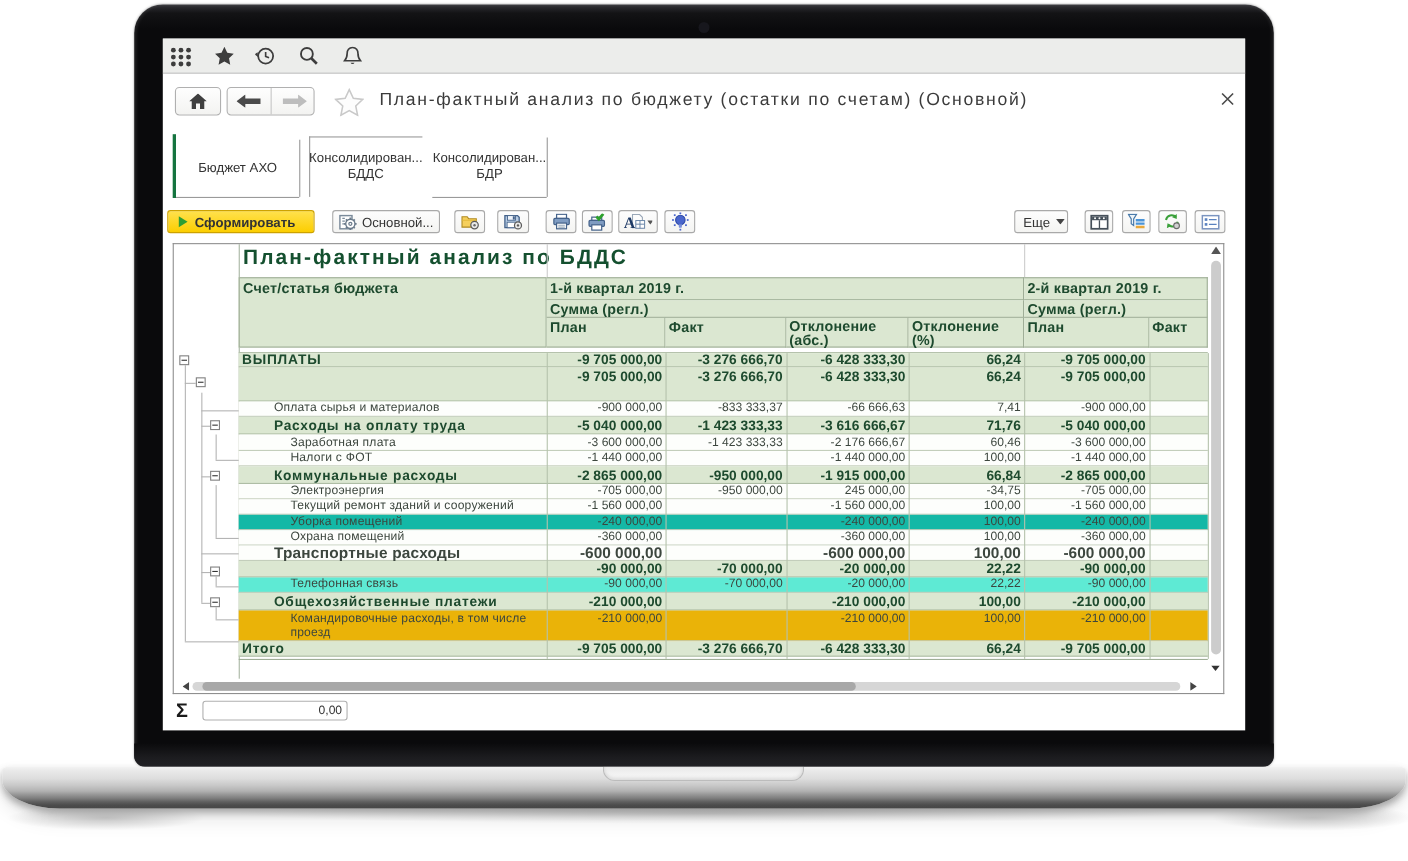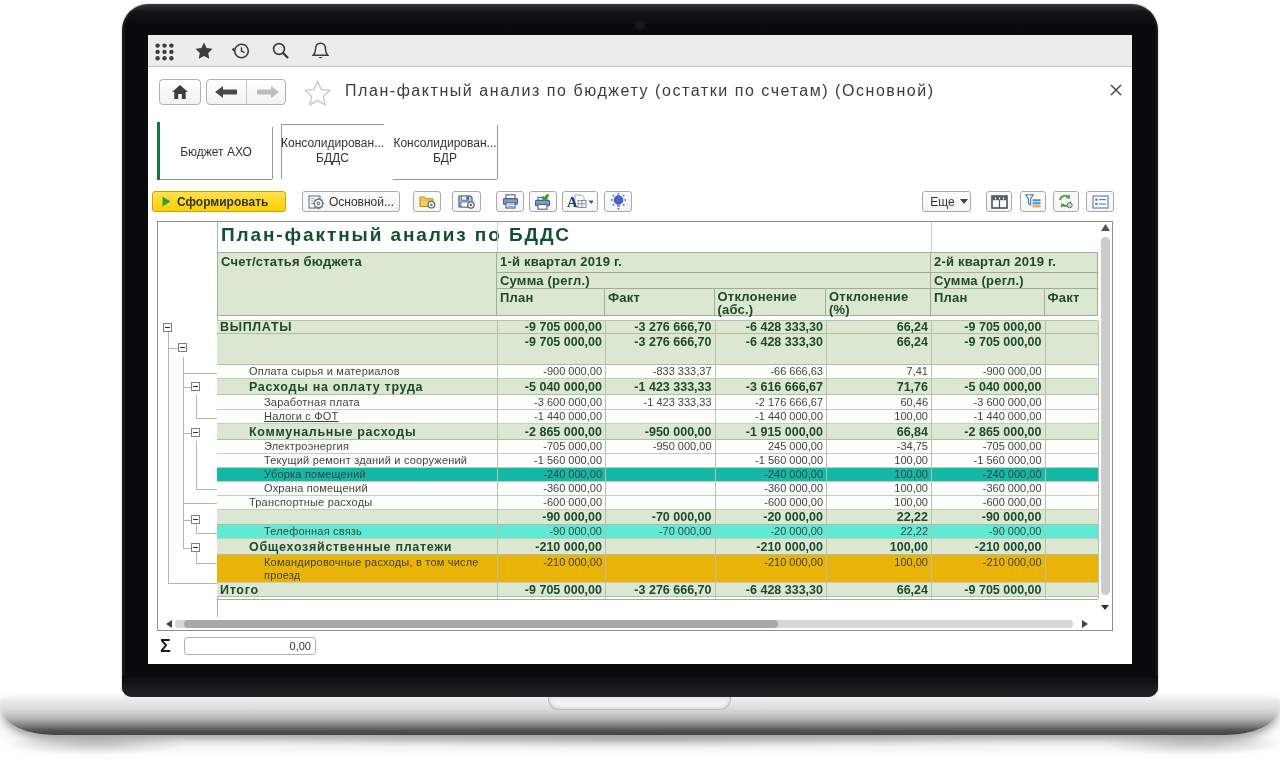--- a/index.html
+++ b/index.html
@@ -299,21 +299,21 @@
 </div>
 <div class="row" style="top:360px;height:15px;background:#fdfefc;border-bottom:1px solid #c3cebb;font-size:11px;font-weight:normal;color:#3c463e;line-height:13px;">
 <div class="abs" style="left:47px;top:1px;width:231px;letter-spacing:0.2px;">Заработная плата</div>
 <div class="abs" style="left:280px;top:1px;width:105px;text-align:right;">-3 600 000,00</div>
 <div class="abs" style="left:388px;top:1px;width:106.5px;text-align:right;">-1 423 333,33</div>
 <div class="abs" style="left:497.5px;top:1px;width:108.5px;text-align:right;">-2 176 666,67</div>
 <div class="abs" style="left:609px;top:1px;width:102px;text-align:right;">60,46</div>
 <div class="abs" style="left:714px;top:1px;width:110.5px;text-align:right;">-3 600 000,00</div>
 </div>
 <div class="row" style="top:375px;height:14px;background:#fdfefc;border-bottom:1px solid #c3cebb;font-size:11px;font-weight:normal;color:#3c463e;line-height:13px;">
-<div class="abs" style="left:47px;top:0px;width:231px;letter-spacing:0.2px;text-decoration:underline;">Налоги с ФОТ</div>
+<div class="abs" style="left:47px;top:0px;width:231px;letter-spacing:0.2px;">Налоги с ФОТ</div>
 <div class="abs" style="left:280px;top:0px;width:105px;text-align:right;">-1 440 000,00</div>
 <div class="abs" style="left:497.5px;top:0px;width:108.5px;text-align:right;">-1 440 000,00</div>
 <div class="abs" style="left:609px;top:0px;width:102px;text-align:right;">100,00</div>
 <div class="abs" style="left:714px;top:0px;width:110.5px;text-align:right;">-1 440 000,00</div>
 </div>
 <div class="row" style="top:389px;height:16px;background:#dbe7d1;border-bottom:1px solid #aebda5;font-size:12.5px;font-weight:bold;color:#1d4a2e;line-height:15px;">
 <div class="abs" style="left:32px;top:1px;width:246px;letter-spacing:0.7px;">Коммунальные расходы</div>
 <div class="abs" style="left:280px;top:1px;width:105px;text-align:right;">-2 865 000,00</div>
 <div class="abs" style="left:388px;top:1px;width:106.5px;text-align:right;">-950 000,00</div>
 <div class="abs" style="left:497.5px;top:1px;width:108.5px;text-align:right;">-1 915 000,00</div>
@@ -342,21 +342,21 @@
 <div class="abs" style="left:609px;top:0px;width:102px;text-align:right;">100,00</div>
 <div class="abs" style="left:714px;top:0px;width:110.5px;text-align:right;">-240 000,00</div>
 </div>
 <div class="row" style="top:447px;height:14px;background:#fdfefc;border-bottom:1px solid #c3cebb;font-size:11px;font-weight:normal;color:#3c463e;line-height:13px;">
 <div class="abs" style="left:47px;top:0px;width:231px;letter-spacing:0.2px;">Охрана помещений</div>
 <div class="abs" style="left:280px;top:0px;width:105px;text-align:right;">-360 000,00</div>
 <div class="abs" style="left:497.5px;top:0px;width:108.5px;text-align:right;">-360 000,00</div>
 <div class="abs" style="left:609px;top:0px;width:102px;text-align:right;">100,00</div>
 <div class="abs" style="left:714px;top:0px;width:110.5px;text-align:right;">-360 000,00</div>
 </div>
-<div class="row" style="top:461px;height:14px;background:#fdfefc;border-bottom:1px solid #c3cebb;font-size:11px;font-weight:normal;color:#3c463e;line-height:13px;">
+<div class="row" style="top:461px;height:14px;background:#fdfefc;border-bottom:1px solid #c3cebb;font-size:14px;font-weight:bold;color:#3c463e;line-height:13px;">
 <div class="abs" style="left:32px;top:0px;width:246px;letter-spacing:0.2px;">Транспортные расходы</div>
 <div class="abs" style="left:280px;top:0px;width:105px;text-align:right;">-600 000,00</div>
 <div class="abs" style="left:497.5px;top:0px;width:108.5px;text-align:right;">-600 000,00</div>
 <div class="abs" style="left:609px;top:0px;width:102px;text-align:right;">100,00</div>
 <div class="abs" style="left:714px;top:0px;width:110.5px;text-align:right;">-600 000,00</div>
 </div>
 <div class="row" style="top:475px;height:15px;background:#dbe7d1;border-bottom:1px solid #aebda5;font-size:12.5px;font-weight:bold;color:#1d4a2e;line-height:15px;">
 <div class="abs" style="left:32px;top:0px;width:246px;letter-spacing:0.7px;margin-top:16px;">Услуги связи</div>
 <div class="abs" style="left:280px;top:0px;width:105px;text-align:right;">-90 000,00</div>
 <div class="abs" style="left:388px;top:0px;width:106.5px;text-align:right;">-70 000,00</div>

